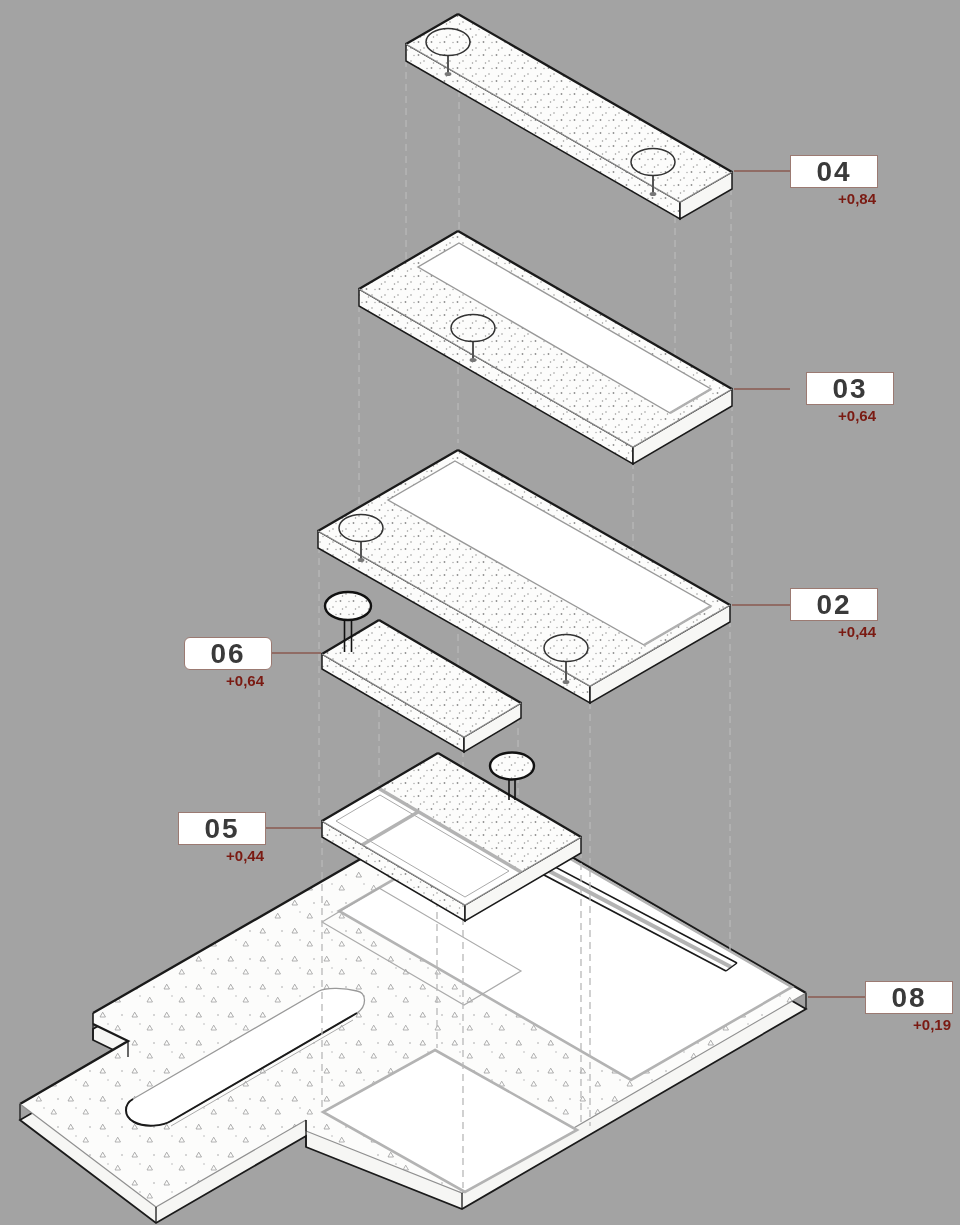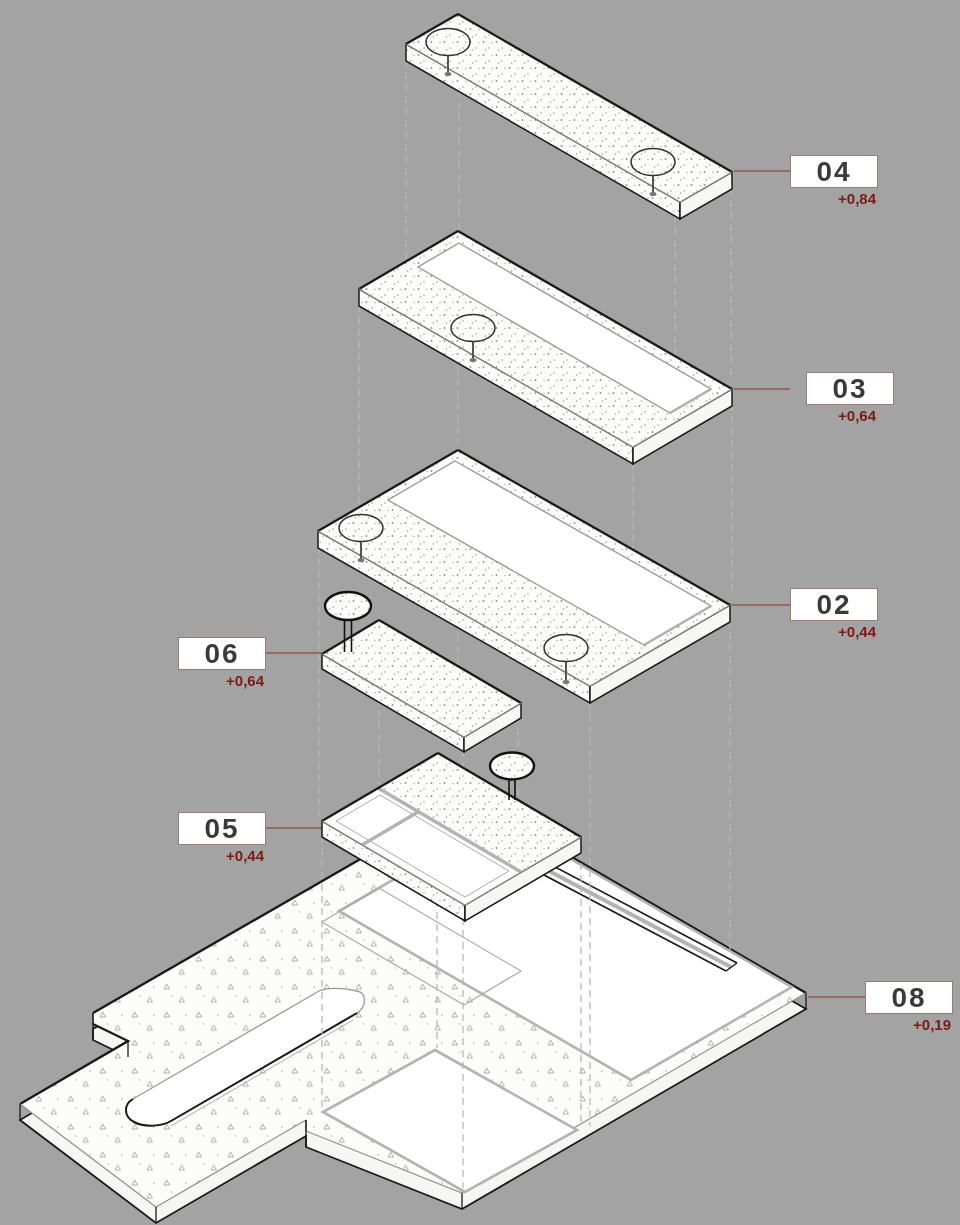--- a/index.html
+++ b/index.html
@@ -189,21 +189,21 @@
 <div class="tagbox" style="left:790px;top:372px;margin-left:16px;">
   <span>03</span>
 </div>
 <div class="tagelev" style="left:790px;top:407px;">+0,64</div>
 
 <div class="tagbox" style="left:790px;top:588px;">
   <span>02</span>
 </div>
 <div class="tagelev" style="left:790px;top:623px;">+0,44</div>
 
-<div class="tagbox" style="left:178px;top:637px;">
+<div class="tagbox" style="left:184px;top:637px;border-radius:6px;">
   <span>06</span>
 </div>
 <div class="tagelev" style="left:178px;top:672px;">+0,64</div>
 
 <div class="tagbox" style="left:178px;top:812px;">
   <span>05</span>
 </div>
 <div class="tagelev" style="left:178px;top:847px;">+0,44</div>
 
 <div class="tagbox" style="left:865px;top:981px;">

